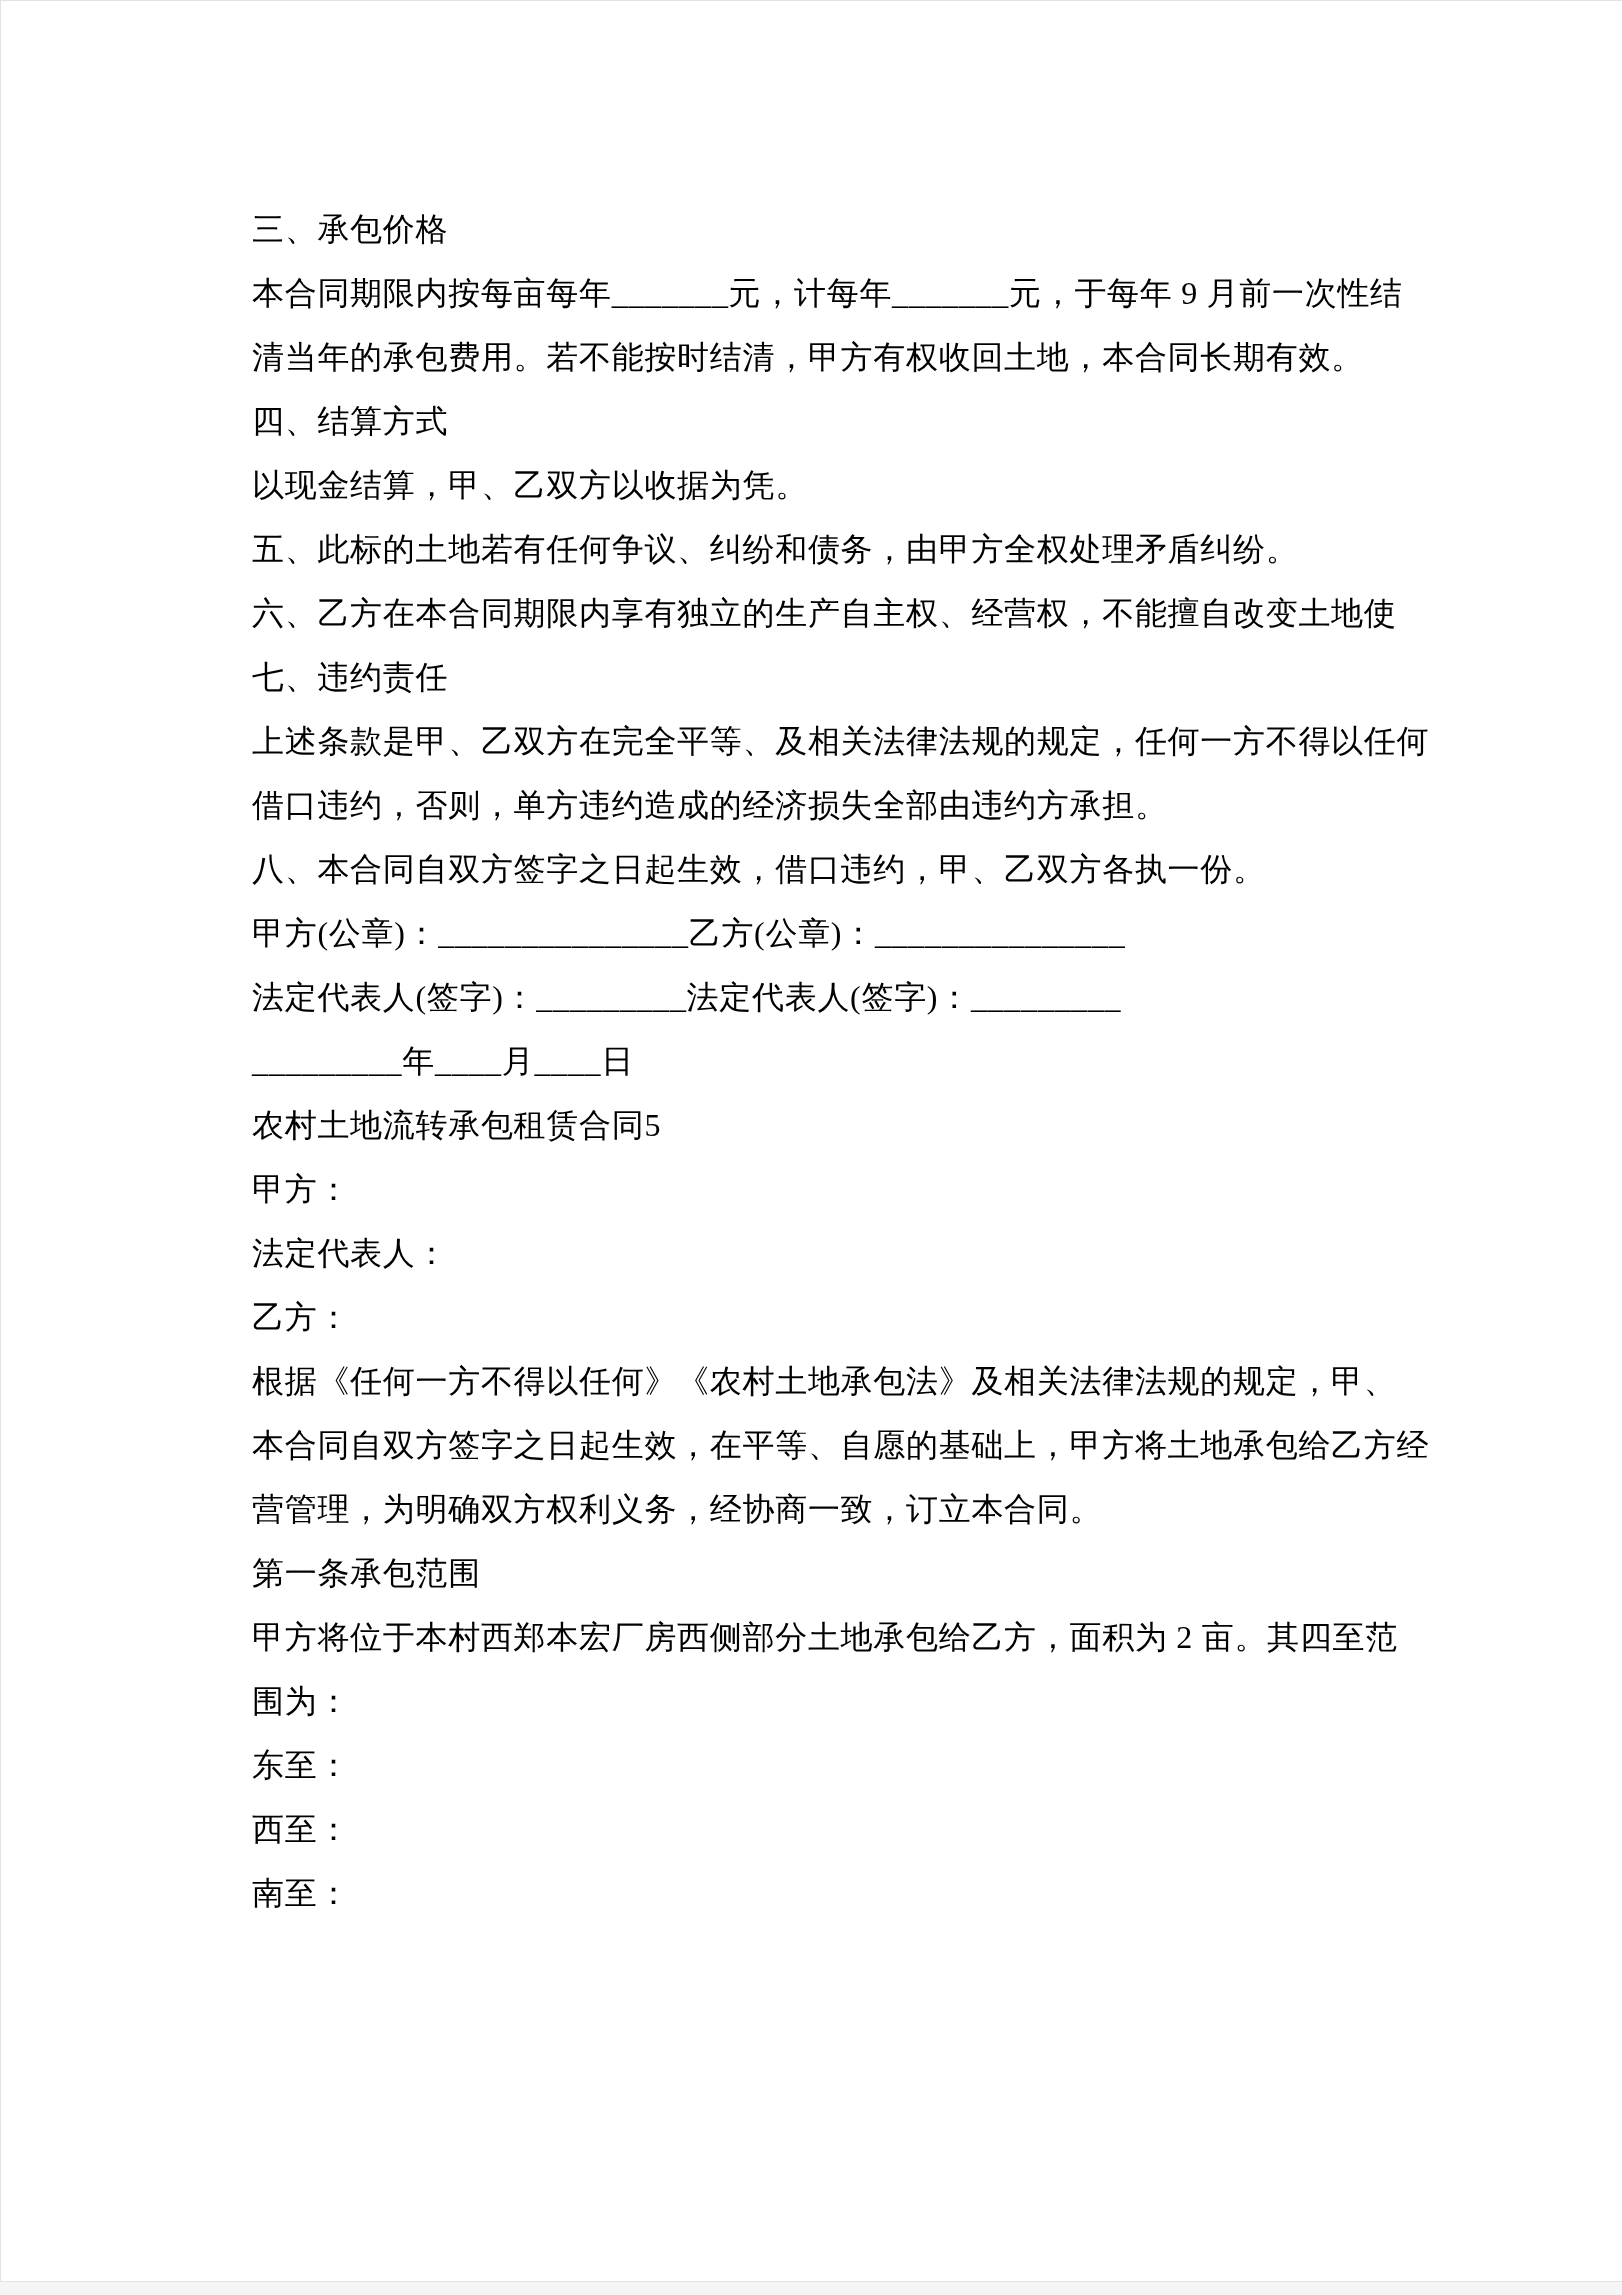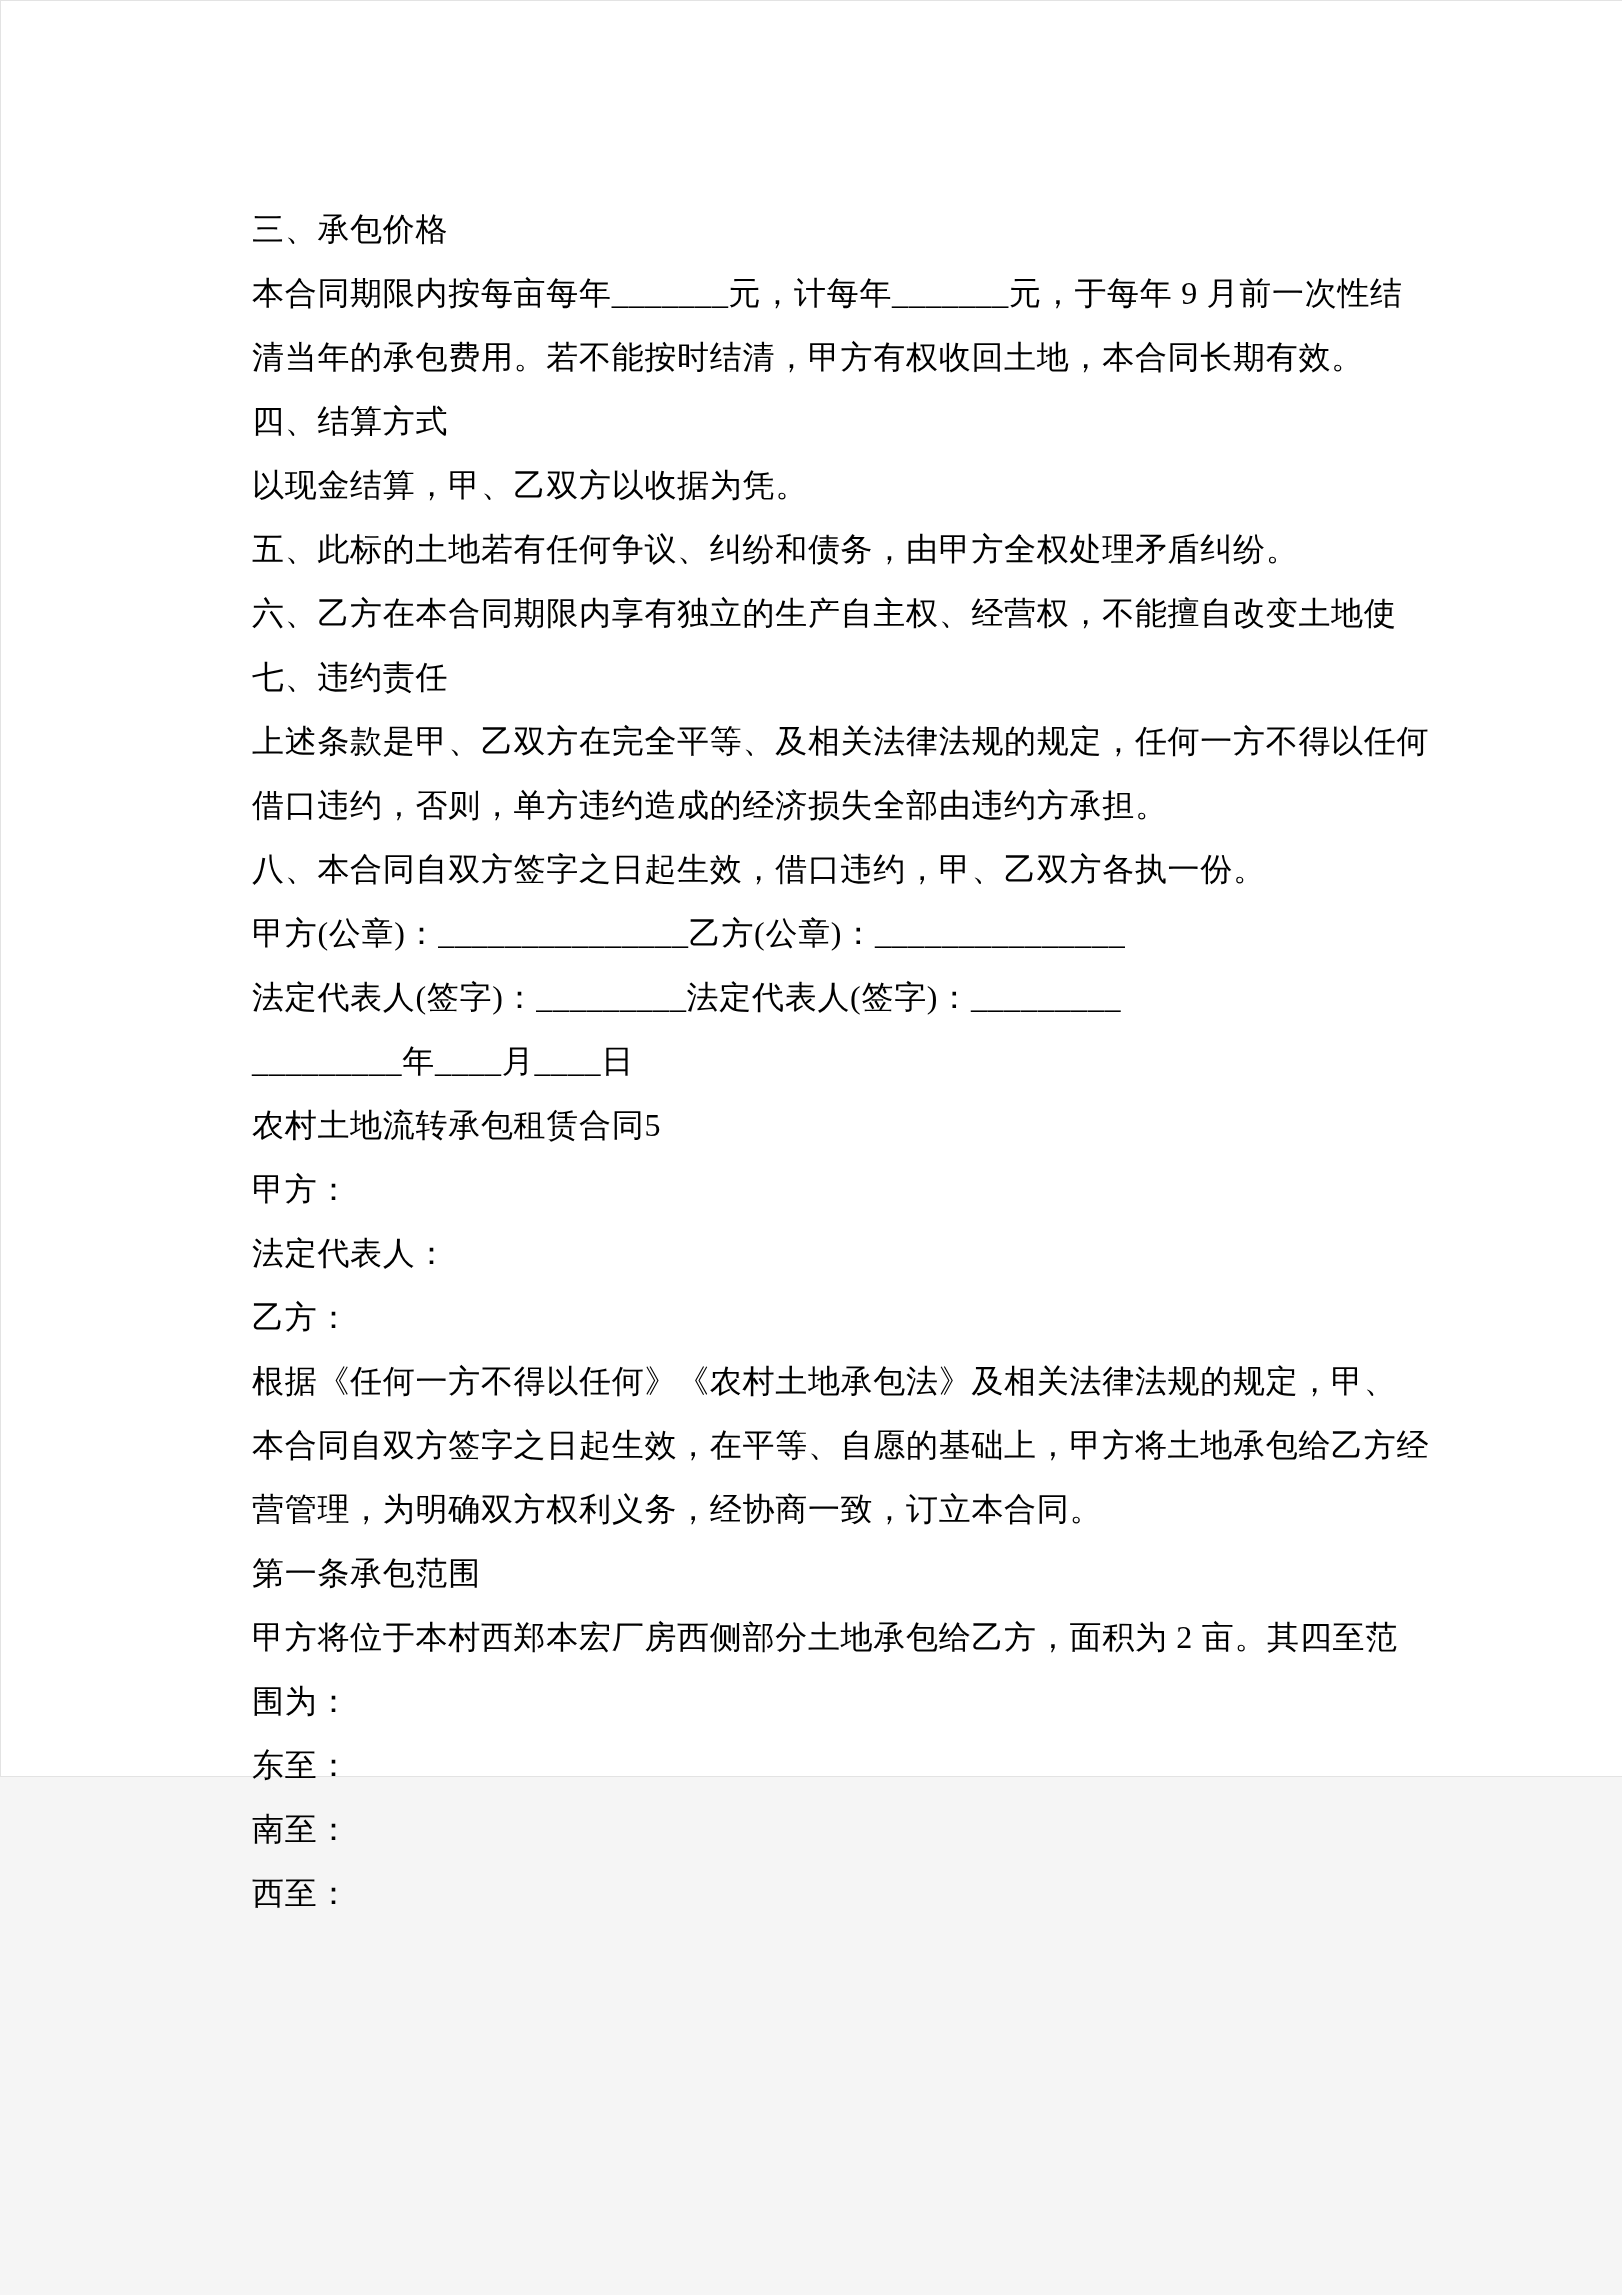--- a/index.html
+++ b/index.html
@@ -10,21 +10,21 @@
     width: 1623px;
     height: 2295px;
     background: #f5f5f5;
     font-family: "Liberation Serif", "DejaVu Serif", serif;
   }
   .page {
     position: absolute;
     left: 0;
     top: 0;
     width: 1623px;
-    height: 1777px;
+    height: 2282px;
     background: #ffffff;
     border: 1.3px solid #e3e3e3;
     box-sizing: border-box;
   }
   .content {
     position: absolute;
     left: 251px;
     top: 196px;
     width: 1129px;
     color: #000000;
@@ -61,17 +61,17 @@
     <div class="line">甲方：</div>
     <div class="line">法定代表人：</div>
     <div class="line">乙方：</div>
     <div class="line">根据《任何一方不得以任何》《农村土地承包法》及相关法律法规的规定，甲、</div>
     <div class="line">本合同自双方签字之日起生效，在平等、自愿的基础上，甲方将土地承包给乙方经</div>
     <div class="line">营管理，为明确双方权利义务，经协商一致，订立本合同。</div>
     <div class="line">第一条承包范围</div>
     <div class="line">甲方将位于本村西郑本宏厂房西侧部分土地承包给乙方，面积为 2 亩。其四至范</div>
     <div class="line">围为：</div>
     <div class="line">东至：</div>
+    <div class="line">西至：</div>
     <div class="line">南至：</div>
-    <div class="line">西至：</div>
   </div>
 </div>
 
 
 </body></html>

